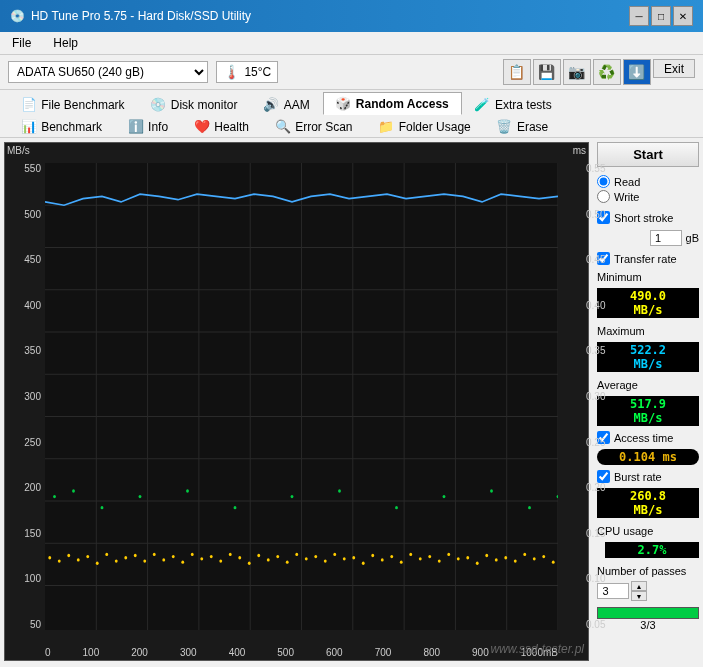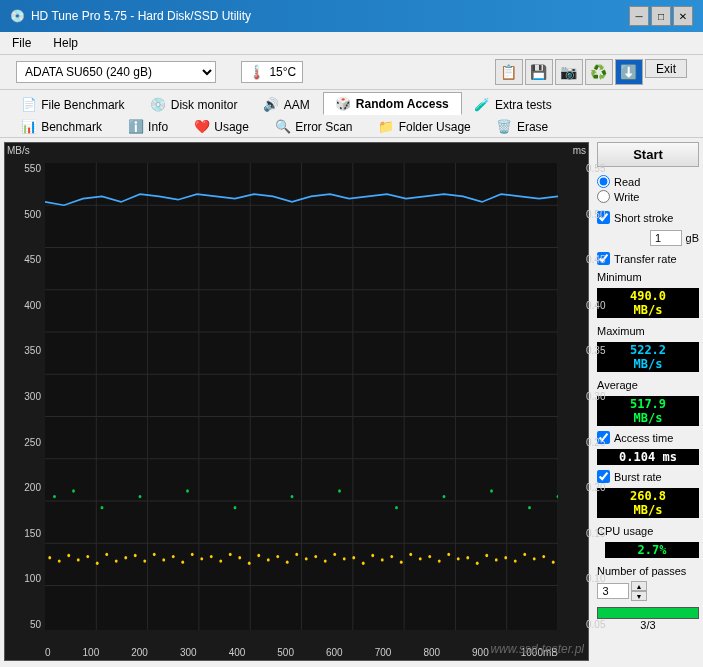--- a/index.html
+++ b/index.html
@@ -31,22 +31,22 @@
       border-bottom: 1px solid #ccc;
       padding: 2px 6px;
       display: flex; gap: 10px;
     }
     .menu-item { cursor: pointer; padding: 2px 6px; font-size: 12px; }
     
     
     .toolbar {
       background: #f0f0f0;
       border-bottom: 1px solid #ccc;
-      padding: 4px 16px;
-      display: flex; align-items: center; gap: 25px;
+      padding: 4px 8px;
+      display: flex; align-items: center; gap: 8px;
     }
     .drive-select {
       width: 200px; padding: 2px 4px;
       border: 1px solid #aaa; background: white;
       font-size: 12px;
     }
     .temp-display {
       display: flex; align-items: center; gap: 4px;
       border: 1px solid #aaa; background: white;
       padding: 2px 6px; font-size: 12px;
@@ -300,21 +300,21 @@
     <div class="tab-item">
       <span class="tab-icon">📊</span>
       <span>Benchmark</span>
     </div>
     <div class="tab-item">
       <span class="tab-icon">ℹ️</span>
       <span>Info</span>
     </div>
     <div class="tab-item">
       <span class="tab-icon">❤️</span>
-      <span>Usage</span>
+      <span>Health</span>
     </div>
     <div class="tab-item">
       <span class="tab-icon">🔍</span>
       <span>Error Scan</span>
     </div>
     <div class="tab-item">
       <span class="tab-icon">📁</span>
       <span>Folder Usage</span>
     </div>
     <div class="tab-item">
@@ -514,21 +514,21 @@
     <div class="stat-label">Maximum</div>
     <div class="stat-box blue">522.2 MB/s</div>
 
     <div class="stat-label">Average</div>
     <div class="stat-box green">517.9 MB/s</div>
 
     <label class="checkbox-item">
       <input type="checkbox" checked="" style="">
       <span>Access time</span>
     </label>
-    <div class="stat-box" style="color:#ffffff;">0.104 ms</div>
+    <div class="stat-box" style="color:#eab308;border-radius:8px;">0.104 ms</div>
 
     <label class="checkbox-item">
       <input type="checkbox" checked="" style="">
       <span>Burst rate</span>
     </label>
     <div class="stat-box" style="color:#ffff00;">260.8 MB/s</div>
 
     <div class="stat-label">CPU usage</div>
     <div class="stat-box" style="color:#00ff44;margin-left:8px;">2.7%</div>
 

